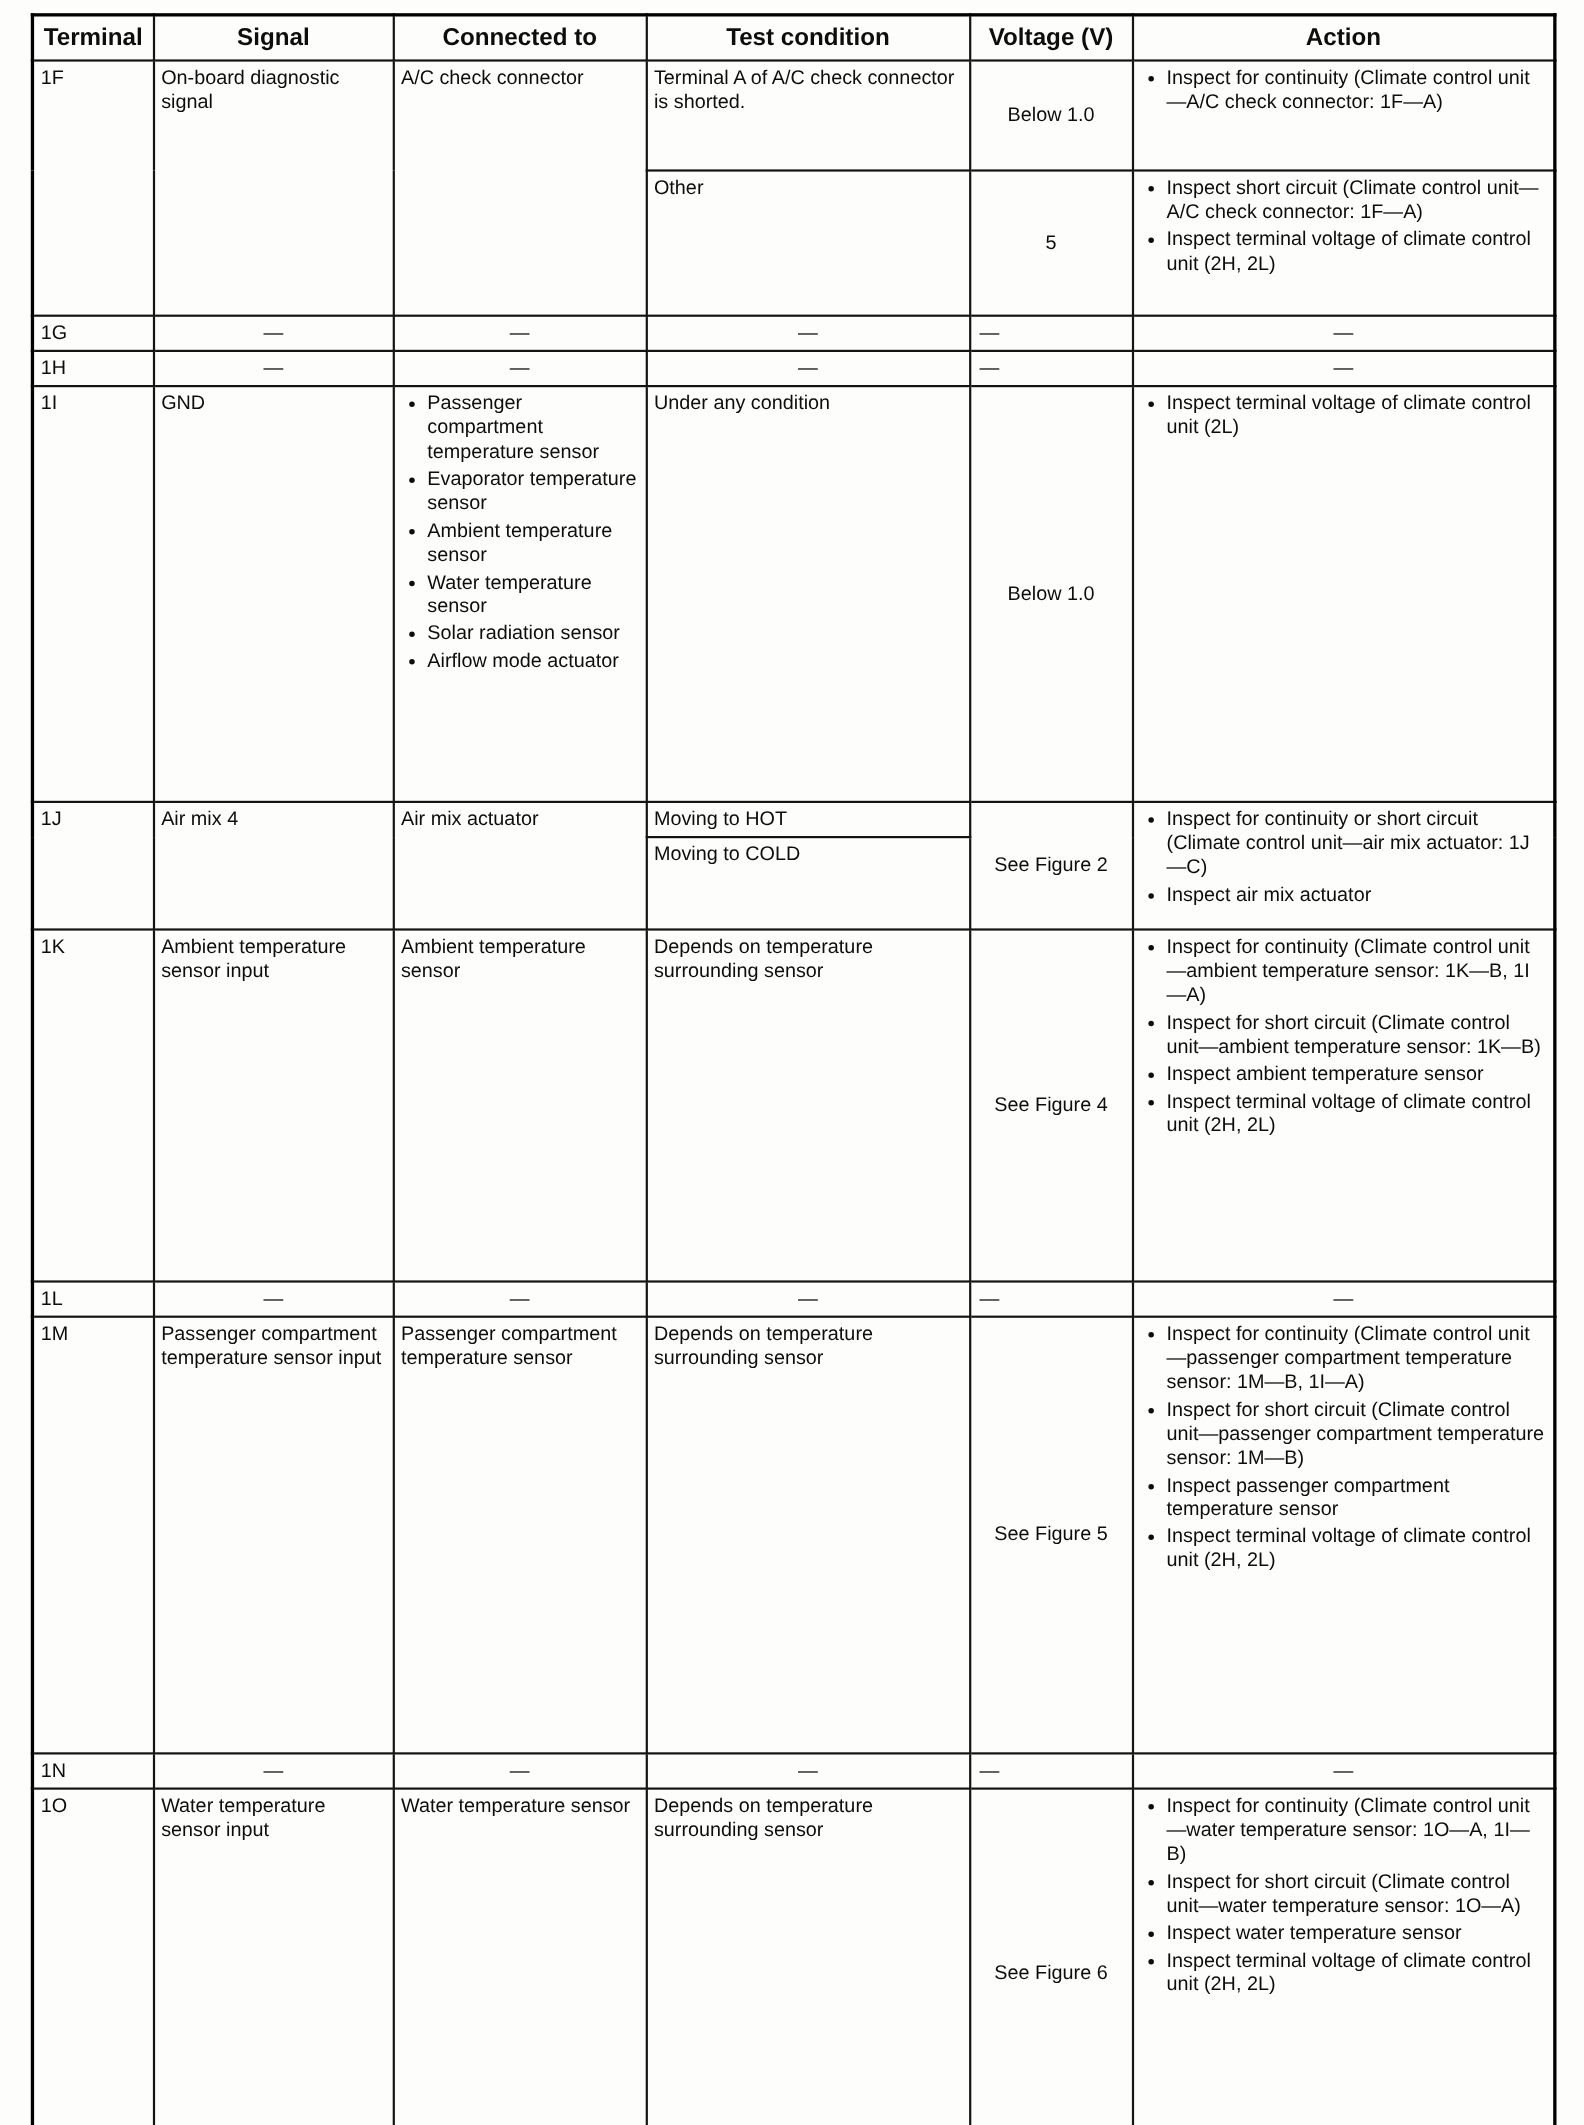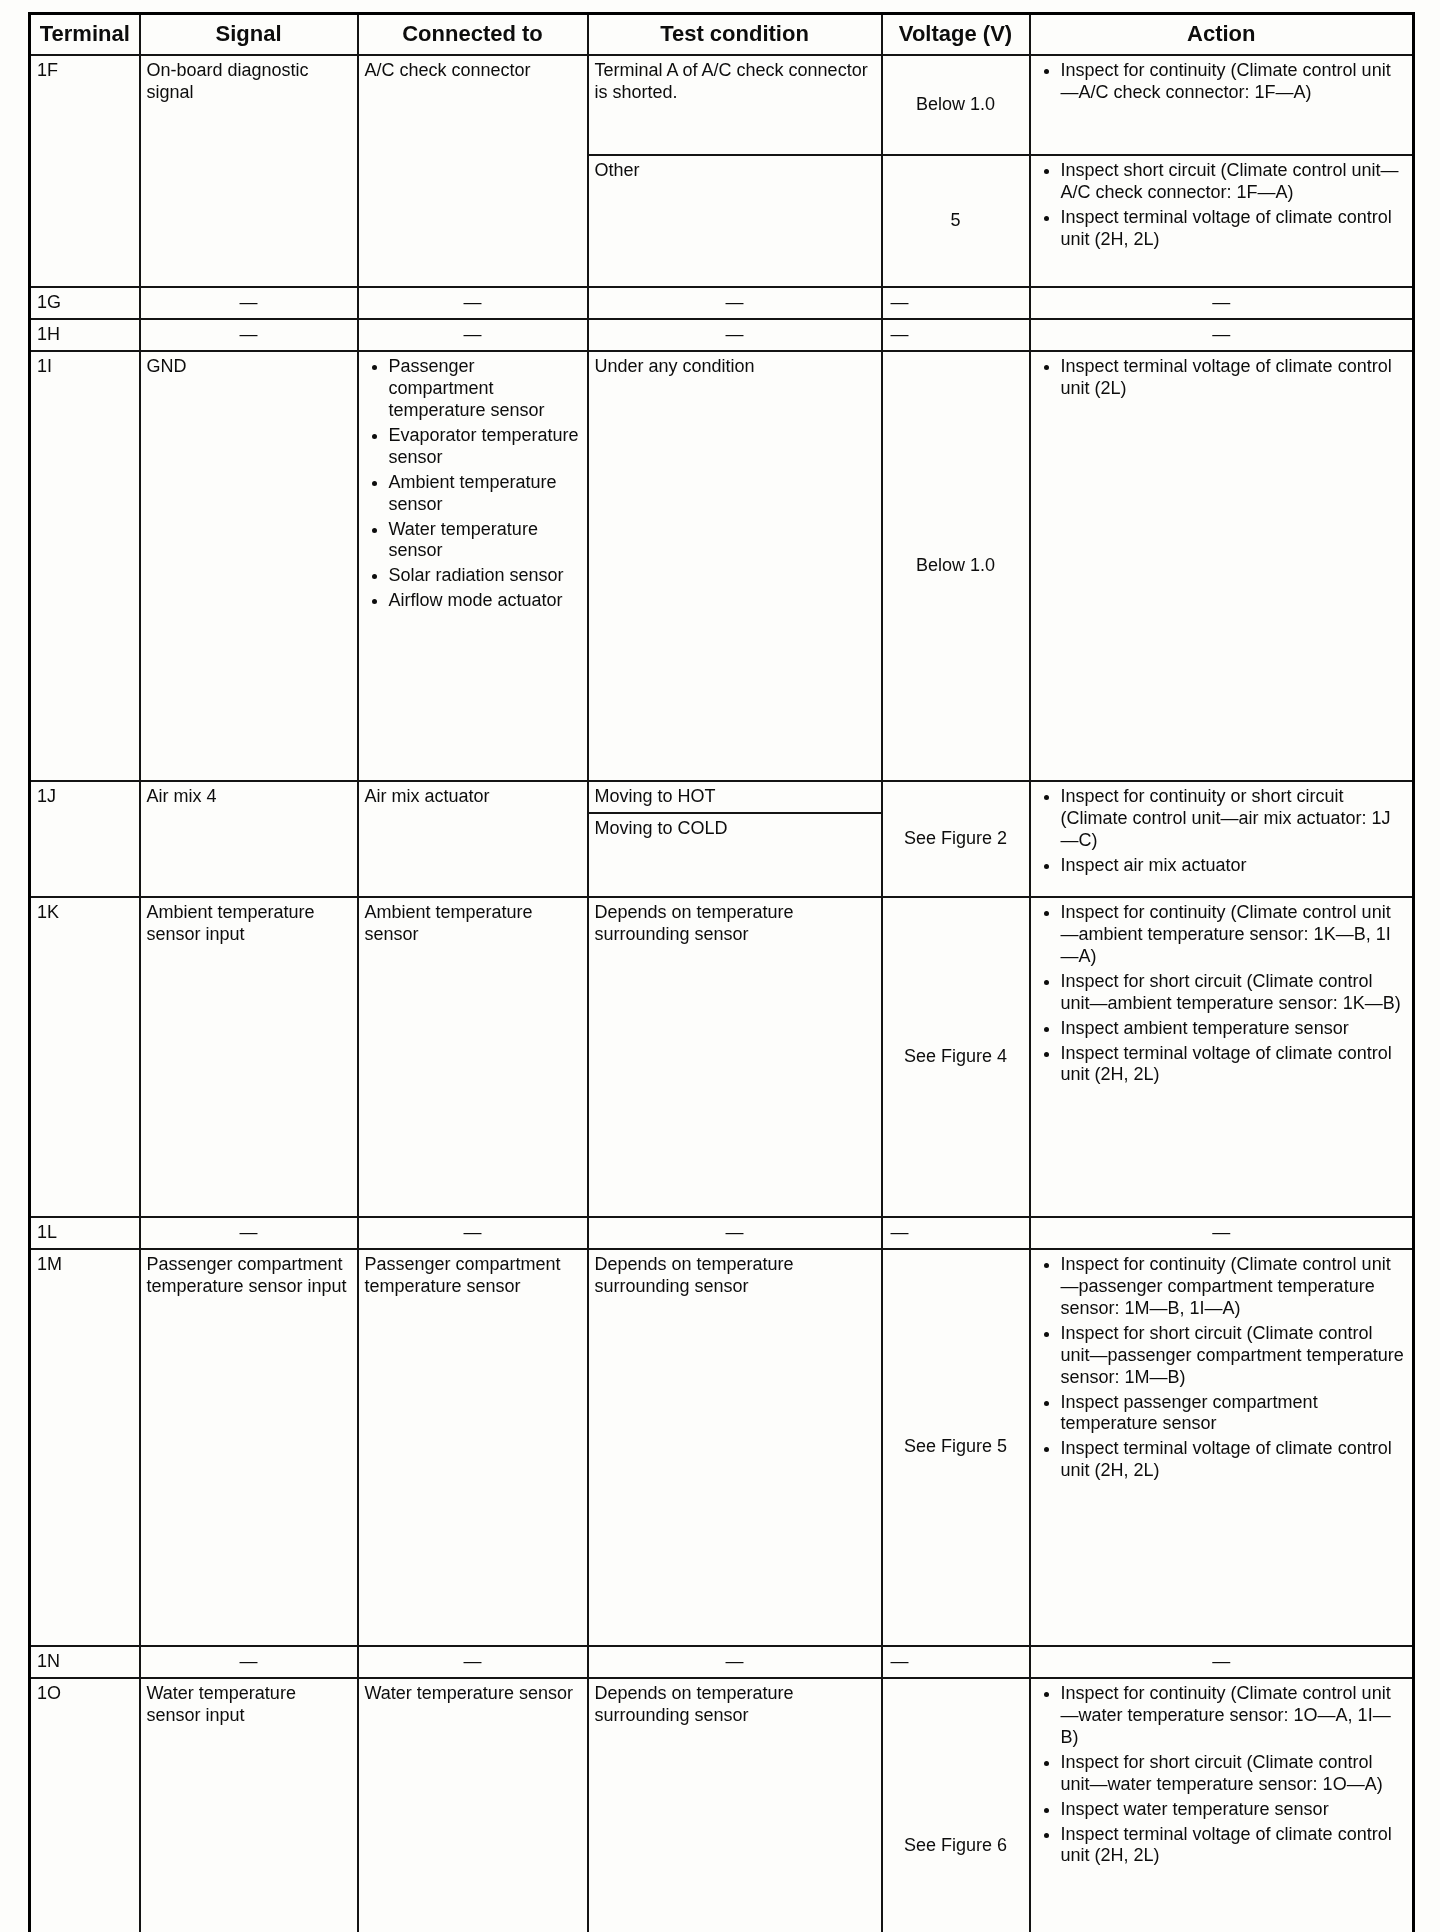--- a/index.html
+++ b/index.html
@@ -61,21 +61,21 @@
     padding: 0 0 0 24px;
     list-style: disc outside;
   }
   ul.blist li {
     margin: 0 0 3px 0;
     padding: 0;
   }
   tr.h-1fa { height: 100px; }
   tr.h-1fb { height: 132px; }
   tr.h-dash { height: 32px; }
-  tr.h-1i  { height: 430px; }
+  tr.h-1i  { height: 378px; }
   tr.h-1ja { height: 28px; }
   tr.h-1jb { height: 84px; }
   tr.h-1k  { height: 320px; }
   tr.h-1m  { height: 397px; }
   tr.h-1o  { height: 337px; }
 </style>
 </head>
 <body>
 
 <div class="page">

